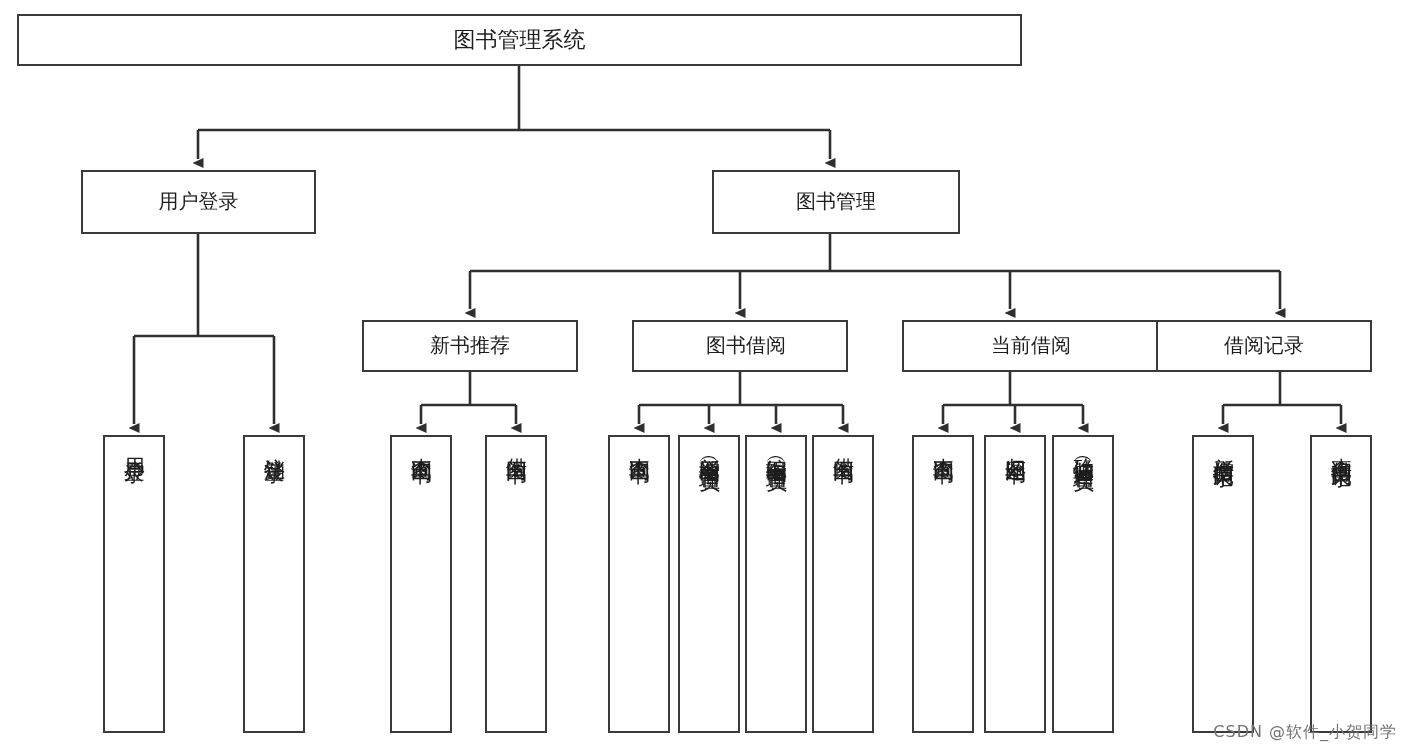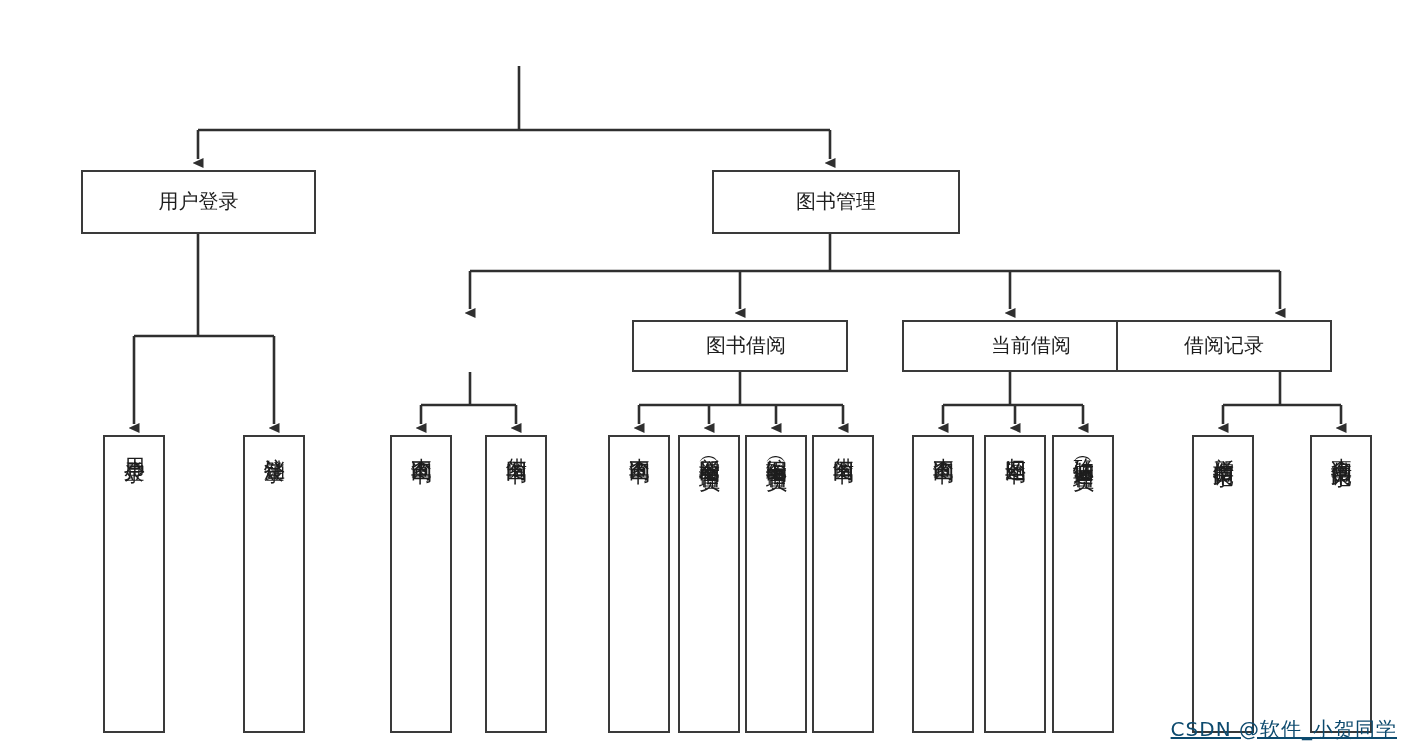--- a/index.html
+++ b/index.html
@@ -45,26 +45,25 @@
     font-size:21px;
     letter-spacing:2px;
     line-height:1;
     white-space:nowrap;
   }
 
   .watermark{
     position:absolute;
     right:8px;
     bottom:4px;
-    font-size:20px;
-    color:#0c4a6e;
+    font-size:16px;
+    color:#737373;
     letter-spacing:1px;
     white-space:nowrap;
     pointer-events:none;
-    text-decoration:underline;
   }
 </style>
 </head>
 <body>
 
 <div id="diagram">
 
   <svg id="wires" viewBox="0 0 1405 747" xmlns="http://www.w3.org/2000/svg">
     <defs>
       <marker id="arrow" markerWidth="10" markerHeight="11" refX="1" refY="5.5" orient="auto" markerUnits="userSpaceOnUse">
@@ -108,43 +107,49 @@
       <path d="M1015,405 L1015,424" marker-end="url(#arrow)"></path>
       <path d="M1083,405 L1083,424" marker-end="url(#arrow)"></path>
 
       <path d="M1280,372 L1280,405"></path>
       <path d="M1223,405 L1341,405"></path>
       <path d="M1223,405 L1223,424" marker-end="url(#arrow)"></path>
       <path d="M1341,405 L1341,424" marker-end="url(#arrow)"></path>
     </g>
   </svg>
 
+  <div class="node root" style="left: 17px; top: 14px; width: 1005px; height: 52px;">
+    <span class="label">图书管理系统</span>
+  </div>
 
   <div class="node branch" style="left: 81px; top: 170px; width: 235px; height: 64px;">
     <span class="label">用户登录</span>
   </div>
 
   <div class="node branch" style="left: 712px; top: 170px; width: 248px; height: 64px;">
     <span class="label">图书管理</span>
   </div>
 
   <div class="node leaf" style="left: 103px; top: 435px; width: 62px; height: 298px;">
     <span class="label">用户登录</span>
   </div>
   <div class="node leaf" style="left: 243px; top: 435px; width: 62px; height: 298px;">
     <span class="label">注销登录</span>
   </div>
 
+  <div class="node branch" style="left: 362px; top: 320px; width: 216px; height: 52px;">
+    <span class="label">新书推荐</span>
+  </div>
   <div class="node branch" style="left: 632px; top: 320px; width: 216px; height: 52px; padding-left: 12px;">
     <span class="label">图书借阅</span>
   </div>
   <div class="node branch" style="left: 902px; top: 320px; width: 258px; height: 52px;">
     <span class="label">当前借阅</span>
   </div>
-  <div class="node branch" style="left: 1116px; top: 320px; width: 216px; height: 52px;">
+  <div class="node branch" style="left: 1156px; top: 320px; width: 216px; height: 52px;">
     <span class="label">借阅记录</span>
   </div>
 
   <div class="node leaf" style="left: 390px; top: 435px; width: 62px; height: 298px;">
     <span class="label">查询图书</span>
   </div>
   <div class="node leaf" style="left: 485px; top: 435px; width: 62px; height: 298px;">
     <span class="label">借阅图书</span>
   </div>
 

